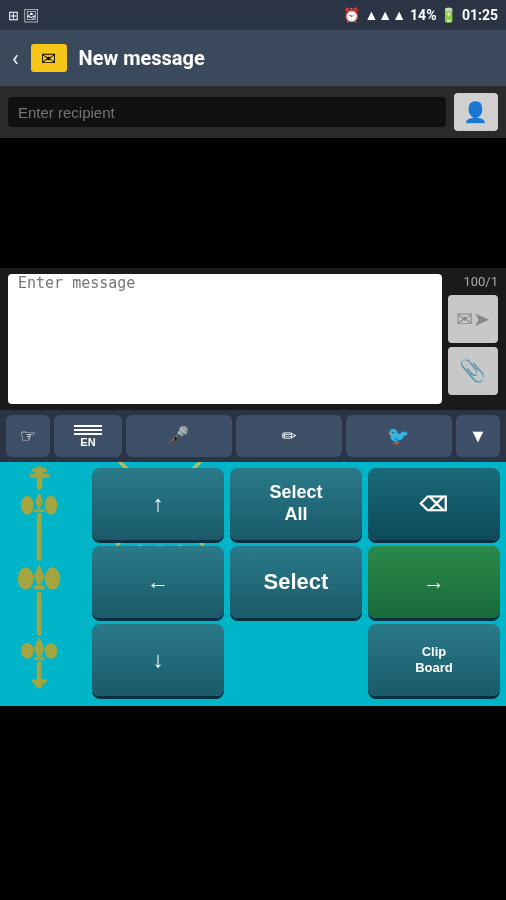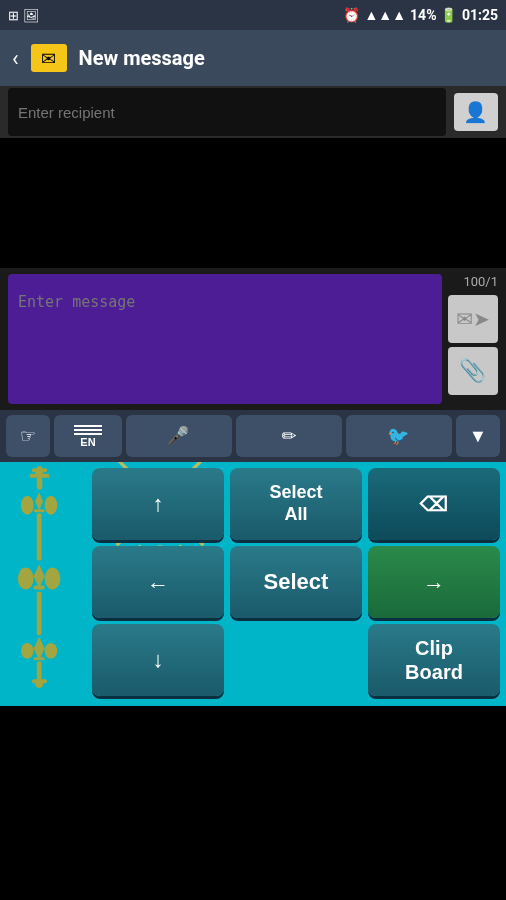--- a/index.html
+++ b/index.html
@@ -73,21 +73,21 @@
       width: 100%;
       height: 52px;
       background: #2a2a2a;
       display: flex;
       align-items: center;
       padding: 0 8px;
       gap: 8px;
     }
     #recipient-input {
       flex: 1;
-      height: 48px;
+      height: 30px;
       background: #111;
       border: none;
       border-radius: 4px;
       color: #888;
       font-size: 15px;
       padding: 0 10px;
       outline: none;
     }
     #contact-button {
       width: 44px;
@@ -115,25 +115,25 @@
       width: 100%;
       background: #1a1a1a;
       display: flex;
       align-items: flex-start;
       padding: 6px 8px;
       gap: 6px;
     }
     #message-input {
       flex: 1;
       height: 130px;
-      background: #4c1d95;
+      background: #ffffff;
       border: none;
       color: #888;
       font-size: 15px;
-      padding: 19px 10px;
+      padding: 0 10px;
       outline: none;
       resize: none;
       border-radius: 4px;
     }
     #message-actions {
       display: flex;
       flex-direction: column;
       gap: 4px;
       align-items: flex-end;
     }
@@ -444,18 +444,18 @@
       <span>→</span>
     </button>
   </div>
 
   <div class="keyboard-row">
     <div style="width:80px; flex:none;"></div>
     <button class="key-btn special">
       <span>↓</span>
     </button>
     <div style="flex:1;"></div>
-    <button class="key-btn special" style="font-size:20px; line-height:1.2; text-align:center;">
+    <button class="key-btn special" style="font-size:13px; line-height:1.2; text-align:center;">
       <span>Clip<br>Board</span>
     </button>
   </div>
 
 </div>
 
 </body></html>

